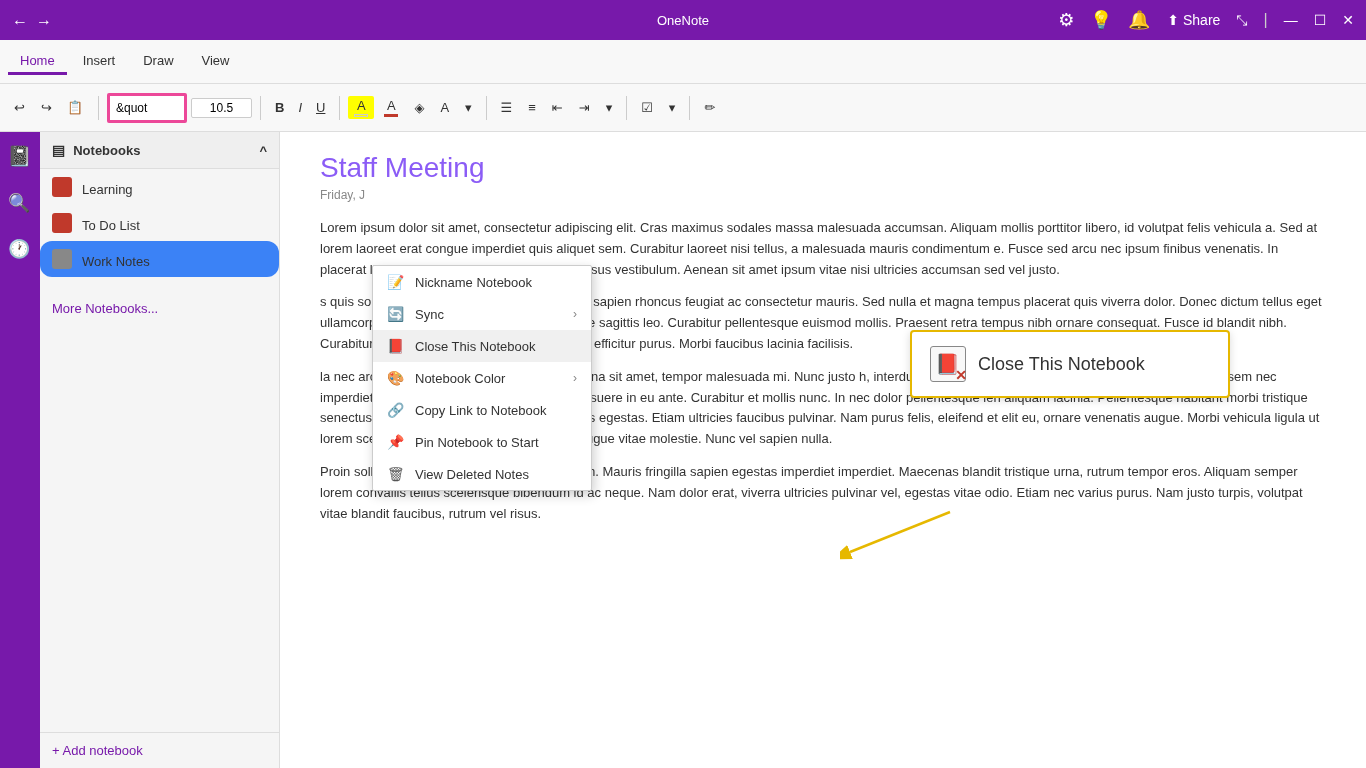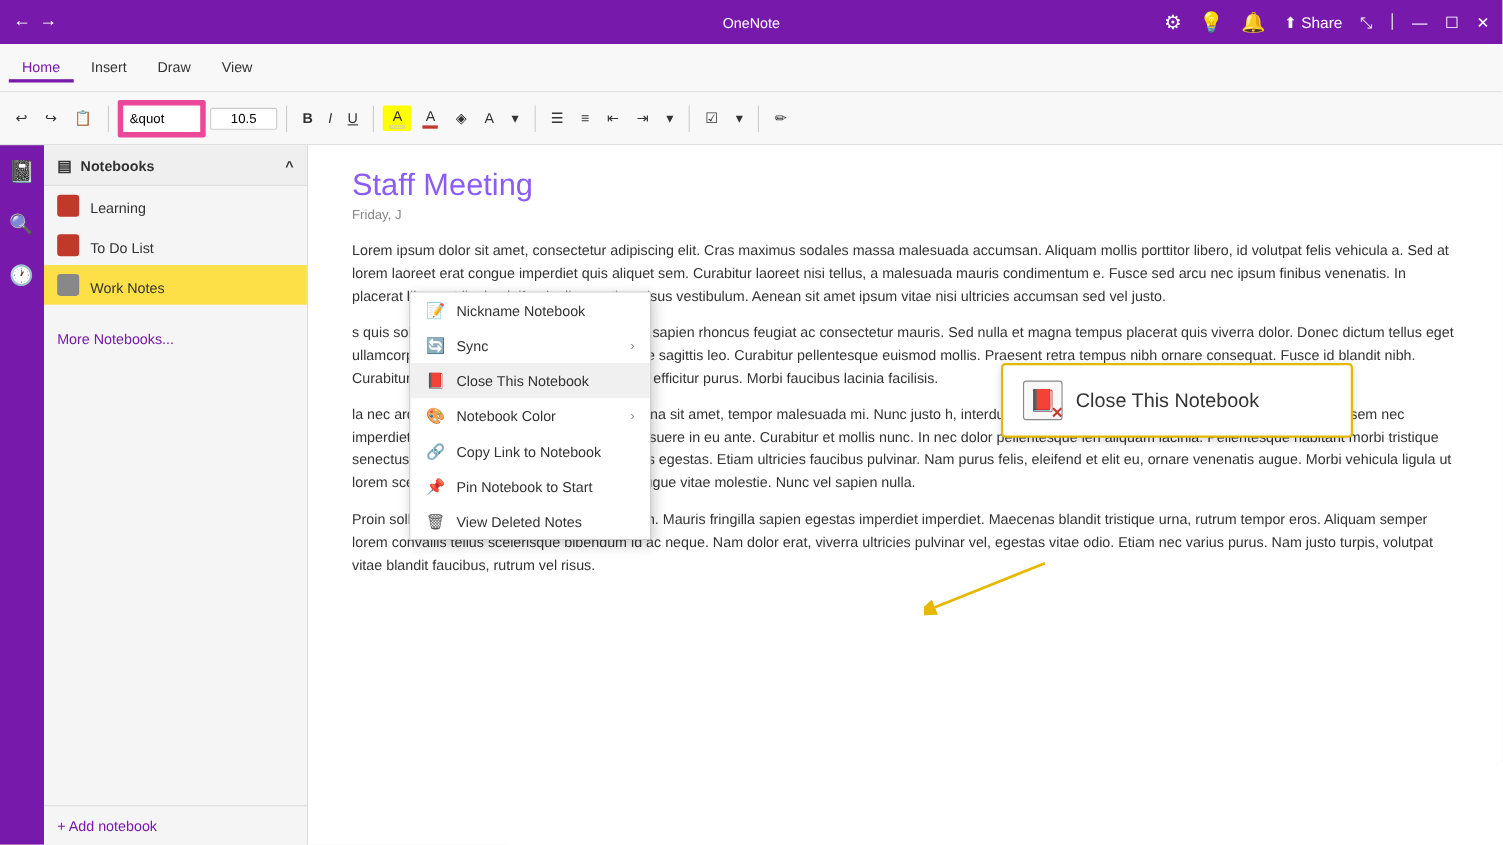--- a/index.html
+++ b/index.html
@@ -57,21 +57,21 @@
       padding: 4px 6px;
       font-size: 13px;
       cursor: pointer;
       background: none;
       border: none;
       color: #333;
       border-radius: 2px;
     }
     .font-name-input {
       width: 80px;
-      border: 5px solid #ec4899;
+      border: 3px solid #ec4899;
       padding: 5px 6px;
       font-size: 12px;
       border-radius: 2px;
     }
     .font-size-input {
       width: 61px;
       border: 1px solid #ccc;
       padding: 2px 4px;
       font-size: 12px;
       border-radius: 2px;
@@ -123,21 +123,21 @@
     .notebooks-header-icon { margin-right: 8px; font-size: 14px; }
     .notebooks-list { flex: 1; overflow-y: auto; }
     .notebook-item {
       display: flex;
       align-items: flex-end;
       padding: 8px 12px;
       cursor: pointer;
       font-size: 13px;
       color: #333;
     }
-    .notebook-item.selected { background: #fde047; }
+    .notebook-item.selected { background: #3b82f6; border-radius: 12px; }
     .notebook-icon { width: 20px; height: 20px; border-radius: 3px; margin-right: 10px; display: flex; align-items: center; justify-content: center; font-size: 11px; }
     .notebook-icon.red { background: #c0392b; }
     .notebook-icon.gray { background: #888; }
     .more-notebooks { padding: 24px 12px; font-size: 13px; color: #7719aa; cursor: pointer; }
     .add-notebook {
       display: flex;
       align-items: center;
       padding: 10px 12px;
       font-size: 13px;
       color: #7719aa;

